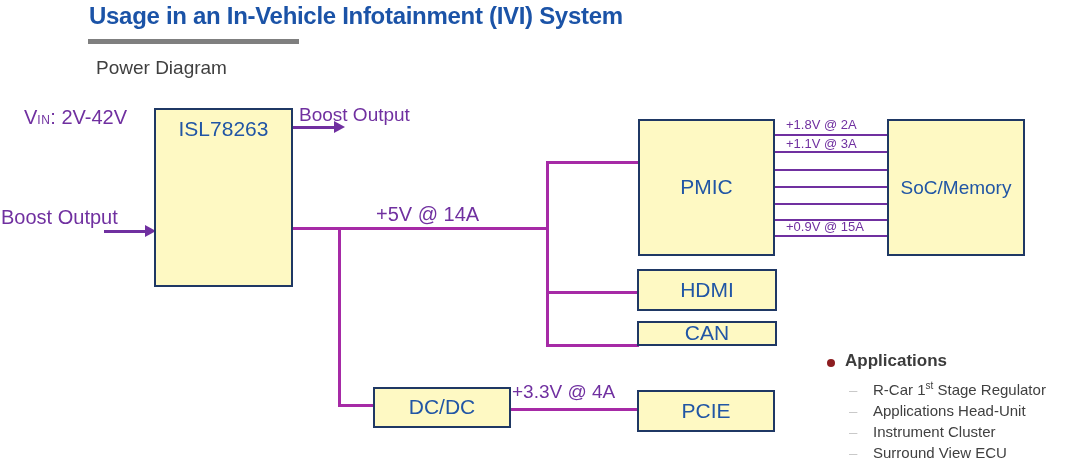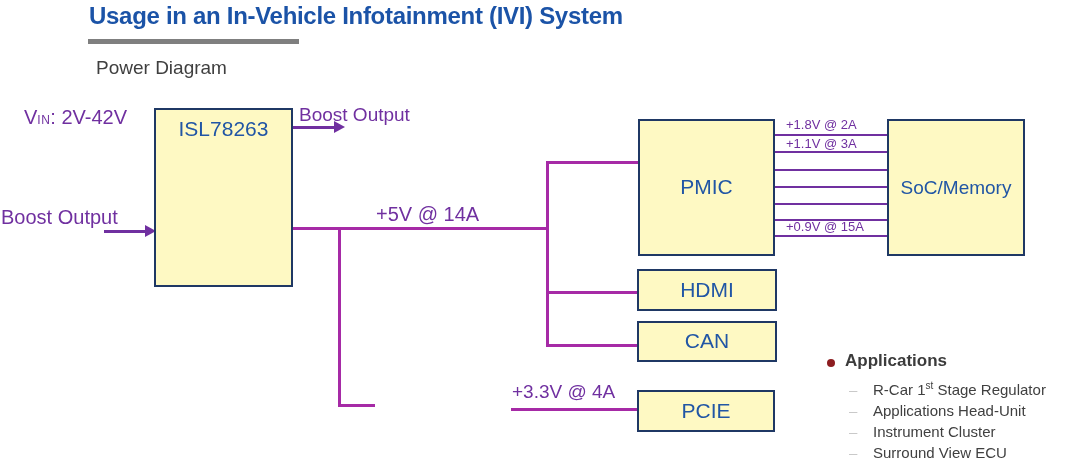--- a/index.html
+++ b/index.html
@@ -33,21 +33,21 @@
     background: #fef9c3;
     color: #2156a5;
     display: flex; align-items: center; justify-content: center;
     font-size: 21px; text-align: center; line-height: 1.15;
     white-space: nowrap;
   }
   .box.isl   { left: 154px; top: 108px; width: 139px; height: 179px; align-items: flex-start; padding-top: 7px; }
   .box.pmic  { left: 638px; top: 119px; width: 137px; height: 137px; }
   .box.soc   { left: 887px; top: 119px; width: 138px; height: 137px; font-size: 19px; flex-direction: row; }
   .box.hdmi  { left: 637px; top: 269px; width: 140px; height: 42px; }
-  .box.can   { left: 637px; top: 321px; width: 140px; height: 41px; }
+  .box.can   { left: 637px; top: 321px; width: 140px; height: 25px; }
   .box.dcdc  { left: 373px; top: 387px; width: 138px; height: 41px; }
   .box.pcie  { left: 637px; top: 390px; width: 138px; height: 42px; }
   
   .hline { position: absolute; height: 3px; background: #a62aa6; }
   .vline { position: absolute; width: 3px;  background: #a62aa6; }
   .rail  { position: absolute; height: 2px; background: #7030a0; left: 775px; width: 112px; }
   .arrow-r {
     position: absolute; width: 0; height: 0;
     border-top: 6px solid transparent;
     border-bottom: 6px solid transparent;
@@ -120,20 +120,23 @@
   <div class="box soc">
     <span>SoC/</span>
     <span>Memory</span>
   </div>
   <div class="box hdmi">
     <span>HDMI</span>
   </div>
   <div class="box can">
     <span>CAN</span>
   </div>
+  <div class="box dcdc">
+    <span>DC/DC</span>
+  </div>
   <div class="box pcie">
     <span>PCIE</span>
   </div>
 
   <div class="plabel lbl-vin">
     <span>V</span><span class="vsub">IN</span><span>: 2V-42V</span>
   </div>
   <div class="plabel lbl-boost-top">Boost Output</div>
   <div class="plabel lbl-boost-left">Boost Output</div>
   <div class="plabel lbl-5v">+5V @ 14A</div>

